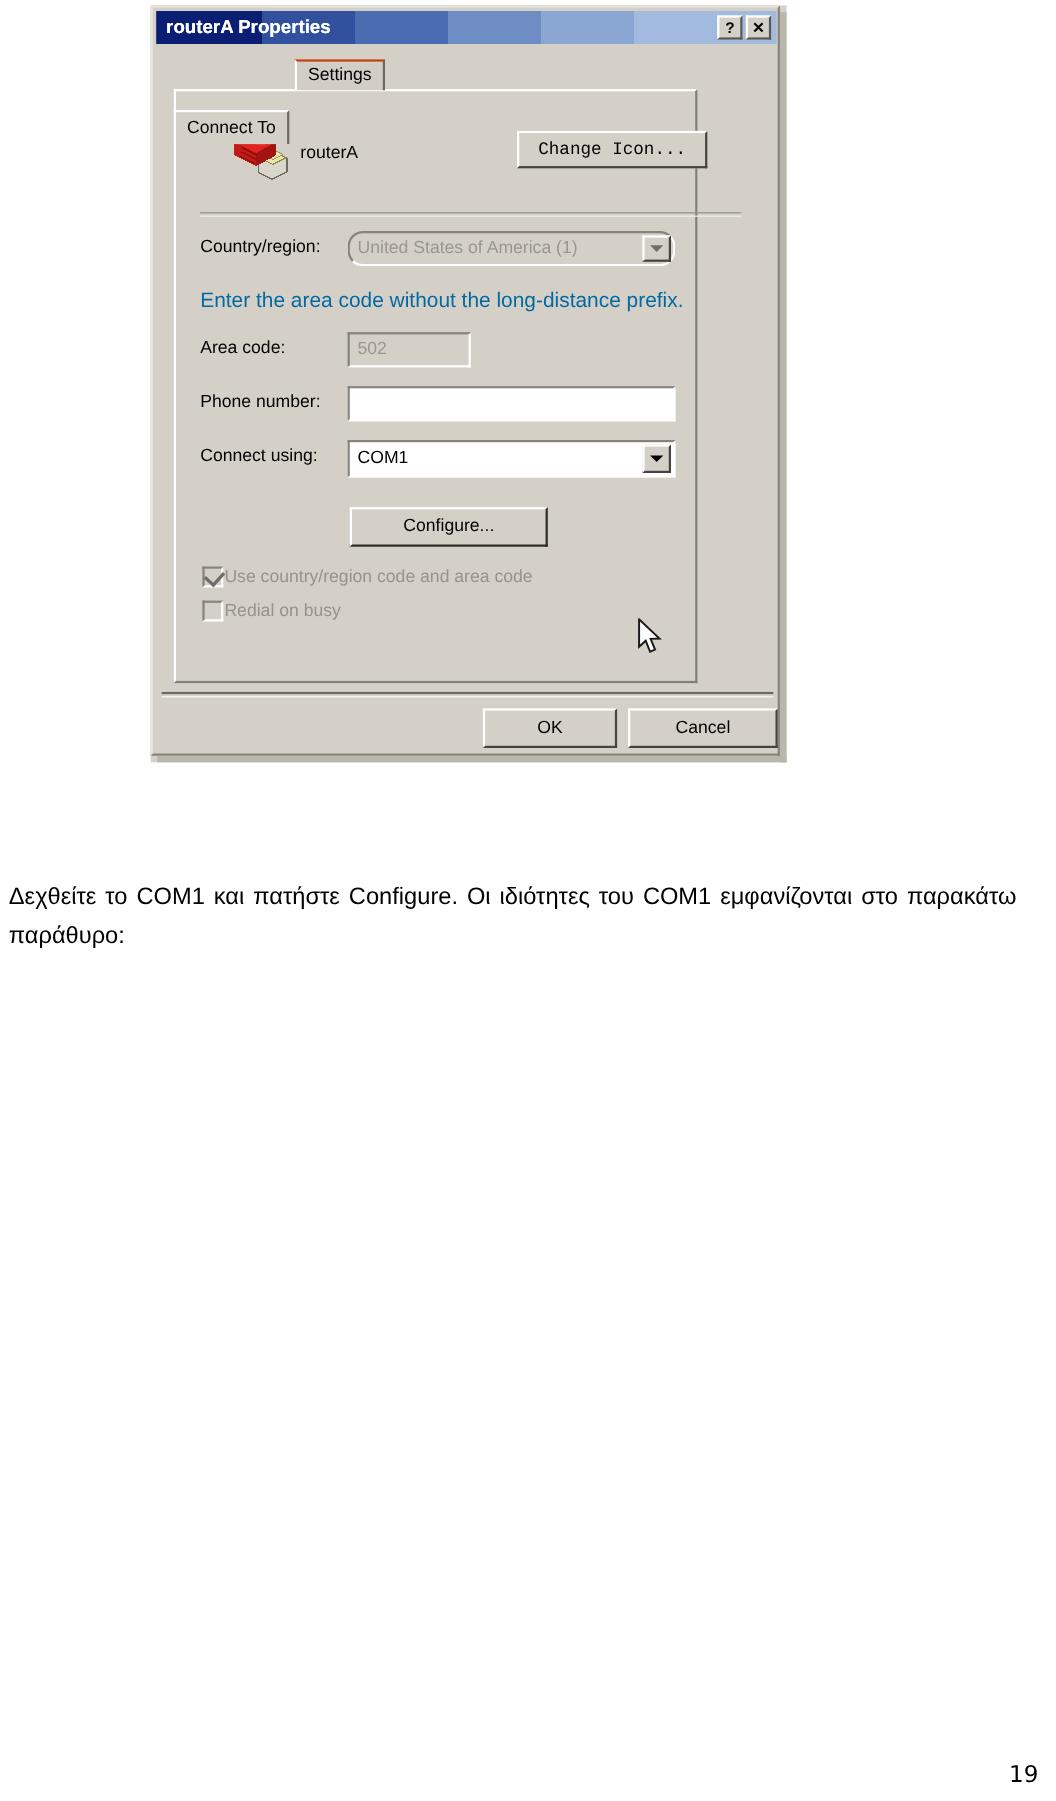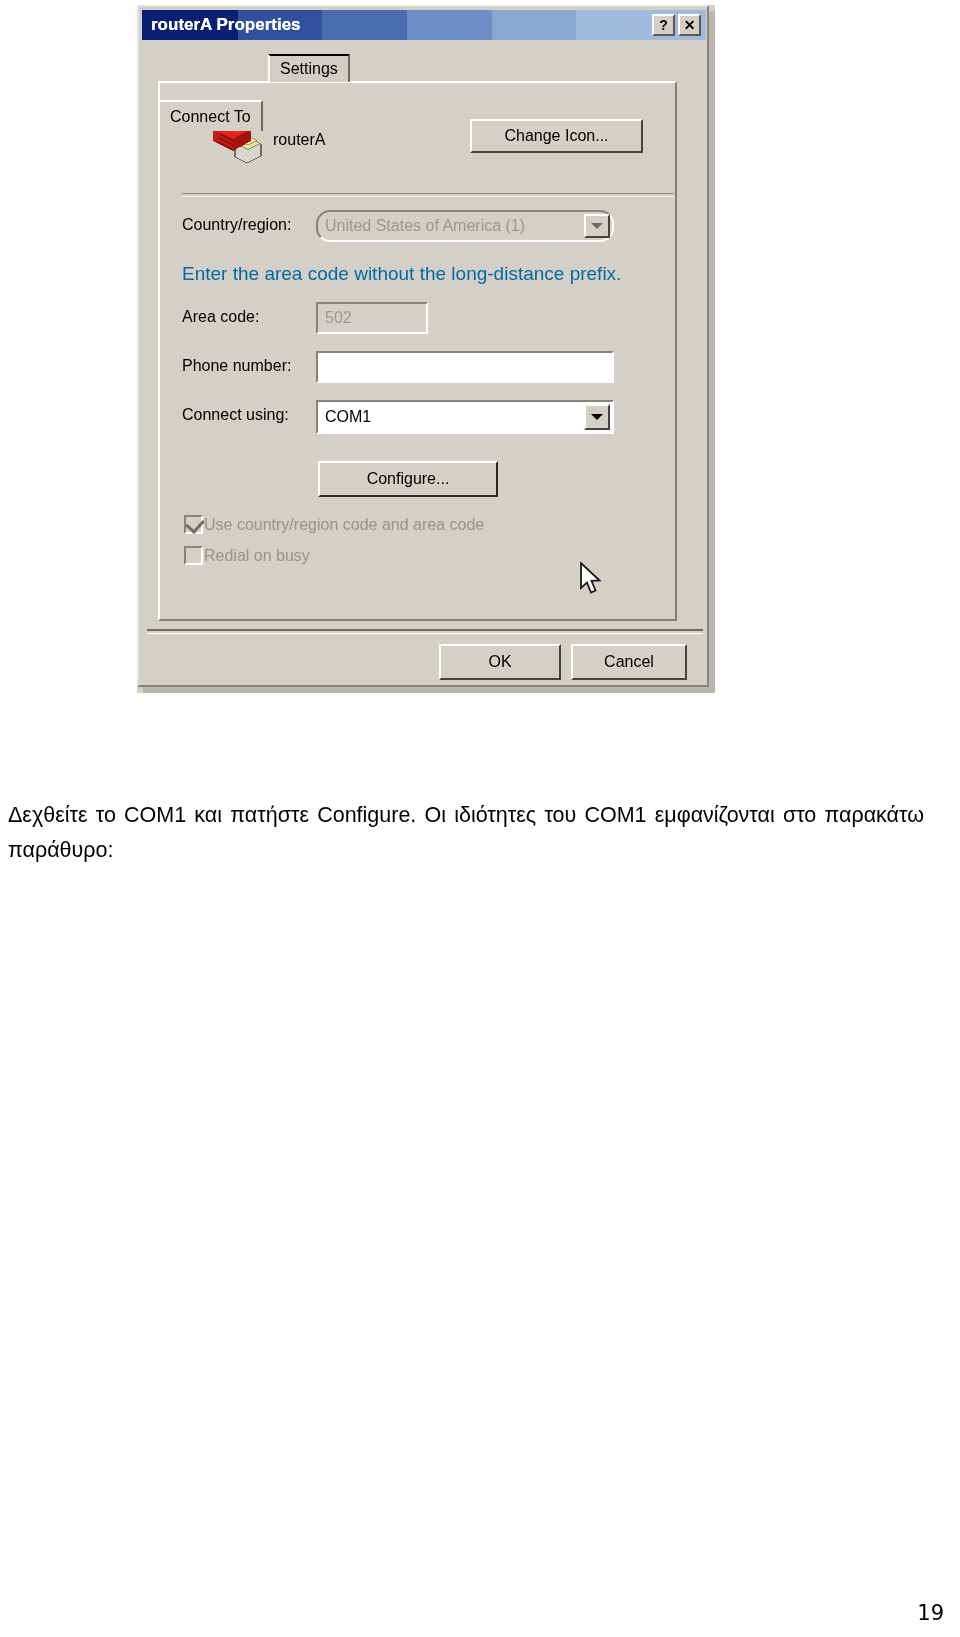--- a/index.html
+++ b/index.html
@@ -130,30 +130,30 @@
     border-left: 2px solid #ffffff;
     border-top: 2px solid #ffffff;
     border-right: 2px solid #6b6962;
     z-index: 3;
     margin-top: 48px;
   }
   .tab.inactive {
     left: 110px;
     background: #d2cec6;
     border-left: 2px solid #ffffff;
-    border-top: 2px solid #000000;
+    border-top: 2px solid #c2410c;
     border-right: 2px solid #6b6962;
     z-index: 2;
   }
 
   
   .tabpage {
     position: absolute;
     left: 19px; top: 74px;
-    width: 519px;
+    width: 476px;
     height: 540px;
     background: #d4d0c8;
     border-left: 2px solid #ffffff;
     border-top: 2px solid #ffffff;
     border-right: 2px solid #808078;
     border-bottom: 2px solid #808078;
     box-sizing: border-box;
   }
 
   
@@ -184,21 +184,21 @@
     display: flex;
     align-items: center;
     justify-content: center;
     font-size: 16px;
     color: #000;
     font-family: "Liberation Sans", sans-serif;
   }
   #changeIconBtn {
     position: absolute;
     left: 265px; top: 8px;
-    width: 173px; height: 34px;
+    width: 173px; height: 34px; font-family: Liberation Mono, monospace;
   }
 
   
   .sep {
     position: absolute;
     left: 22px;
     width: 492px;
     height: 2px;
     border-top: 1px solid #8d8a83;
     border-bottom: 1px solid #f4f2ee;
@@ -313,21 +313,21 @@
     border-bottom: 1px solid #ffffff;
   }
   #okBtn {
     position: absolute;
     left: 300px; top: 637px;
     width: 122px; height: 36px;
   }
   #cancelBtn {
     position: absolute;
     left: 432px; top: 637px;
-    width: 116px; height: 36px;
+    width: 136px; height: 36px;
   }
 
   
   #cursor {
     position: absolute;
     left: 420px; top: 479px;
     width: 24px; height: 36px;
   }
 
   

